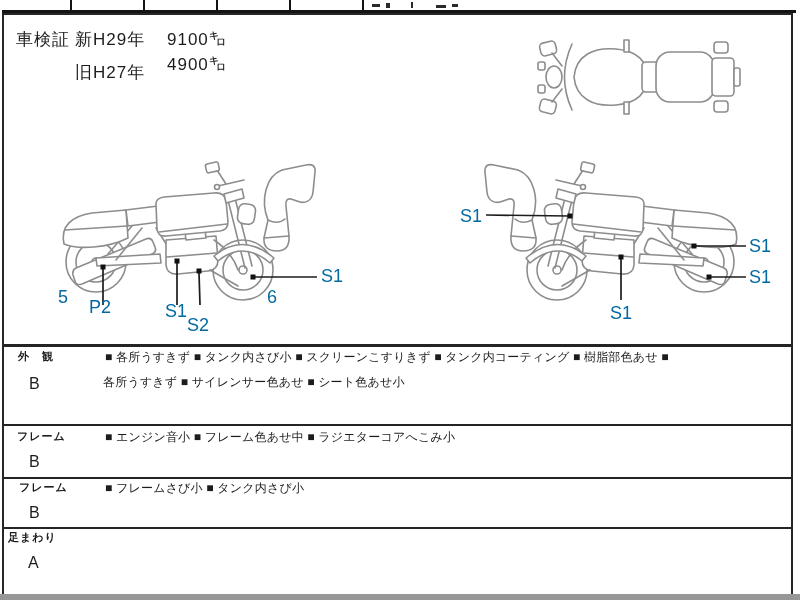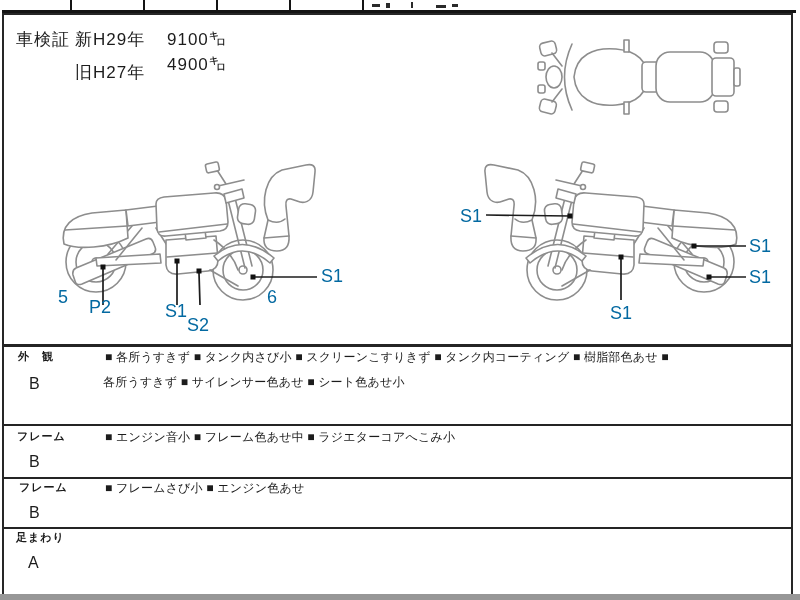--- a/index.html
+++ b/index.html
@@ -162,18 +162,18 @@
   <span class="t sec-grade" style="left:29px;top:374px">B</span>
   <span class="t sec-line" style="left:105px;top:350px">■ 各所うすきず ■ タンク内さび小 ■ スクリーンこすりきず ■ タンク内コーティング ■ 樹脂部色あせ ■</span>
   <span class="t sec-line" style="left:103px;top:375px">各所うすきず ■ サイレンサー色あせ ■ シート色あせ小</span>
 
   <span class="t sec-label" style="left:17px;top:430px">フレーム</span>
   <span class="t sec-grade" style="left:29px;top:452px">B</span>
   <span class="t sec-line" style="left:105px;top:430px">■ エンジン音小 ■ フレーム色あせ中 ■ ラジエターコアへこみ小</span>
 
   <span class="t sec-label" style="left:19px;top:481px">フレーム</span>
   <span class="t sec-grade" style="left:29px;top:503px">B</span>
-  <span class="t sec-line" style="left:105px;top:481px">■ フレームさび小 ■ エンジン色あせ</span>
+  <span class="t sec-line" style="left:105px;top:481px">■ フレームさび小 ■ タンク内さび小</span>
 
-  <span class="t sec-label" style="left:16px;top:531px">足まわり</span>
+  <span class="t sec-label" style="left:8px;top:531px">足まわり</span>
   <span class="t sec-grade" style="left:28px;top:553px">A</span>
 
 </div>
 
 </body></html>

